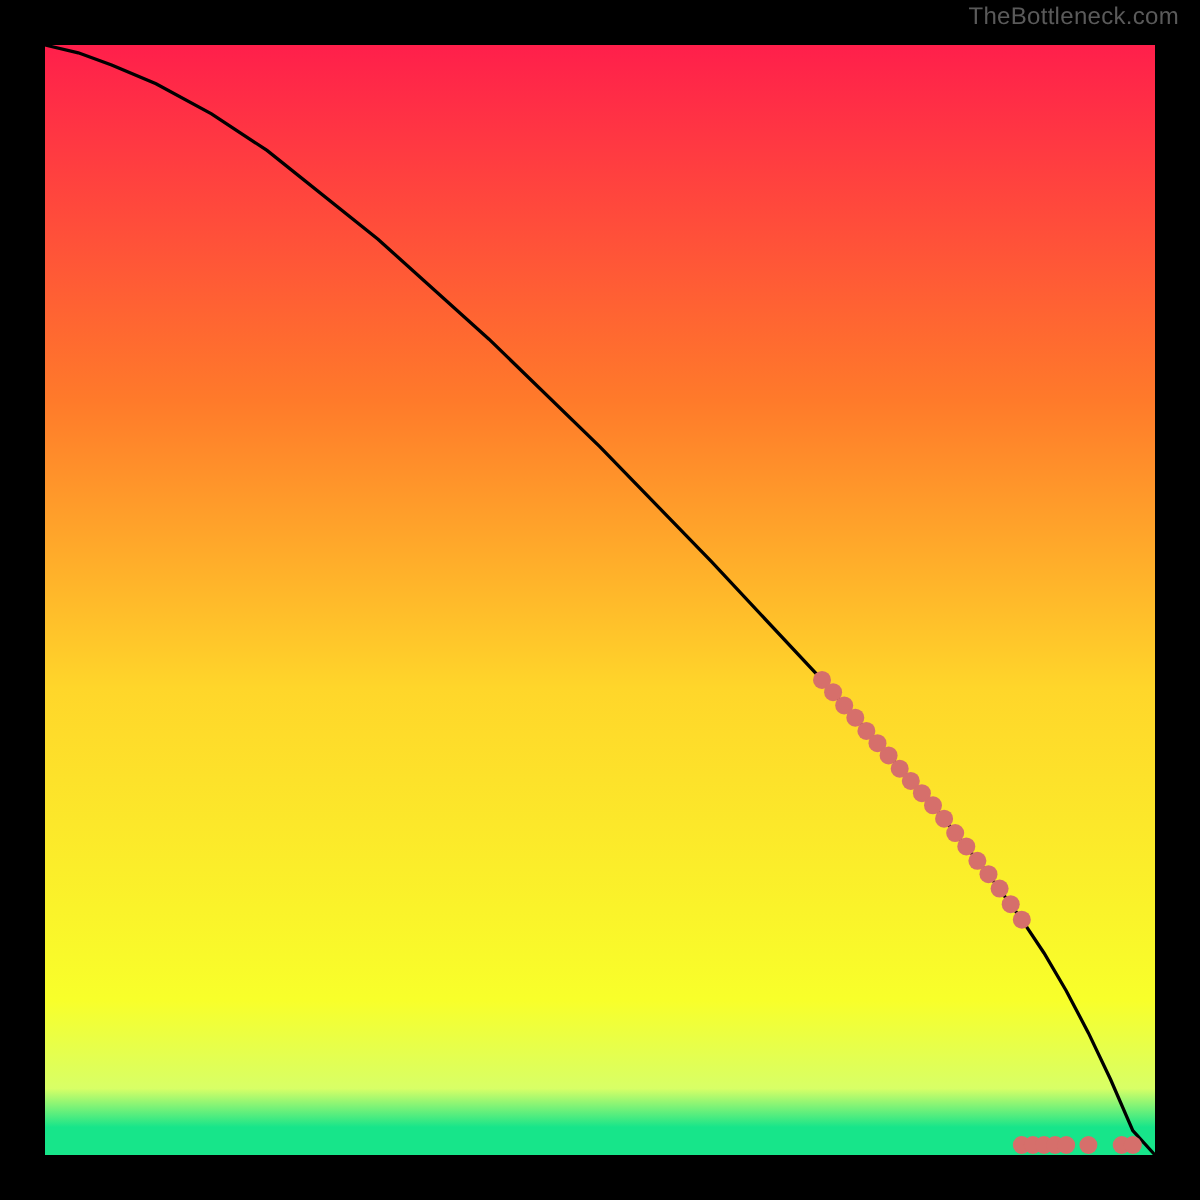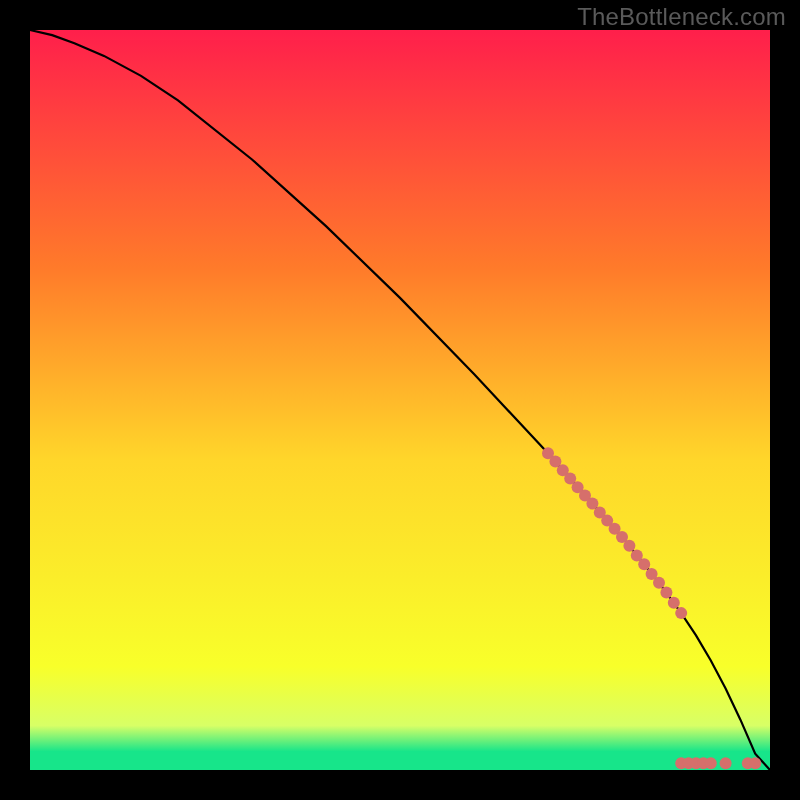--- a/index.html
+++ b/index.html
@@ -14,21 +14,21 @@
   .stage {
     position: relative;
     width: 800px;
     height: 800px;
   }
   .watermark {
     position: absolute;
     top: 3px;
     right: 14px;
     color: #5a5a5a;
-    font-size: 24px;
+    font-size: 16px;
     font-weight: 400;
     letter-spacing: 0.2px;
     z-index: 20;
     user-select: none;
   }
   
   .plot {
     position: absolute;
     left: 30px;
     top: 30px;

